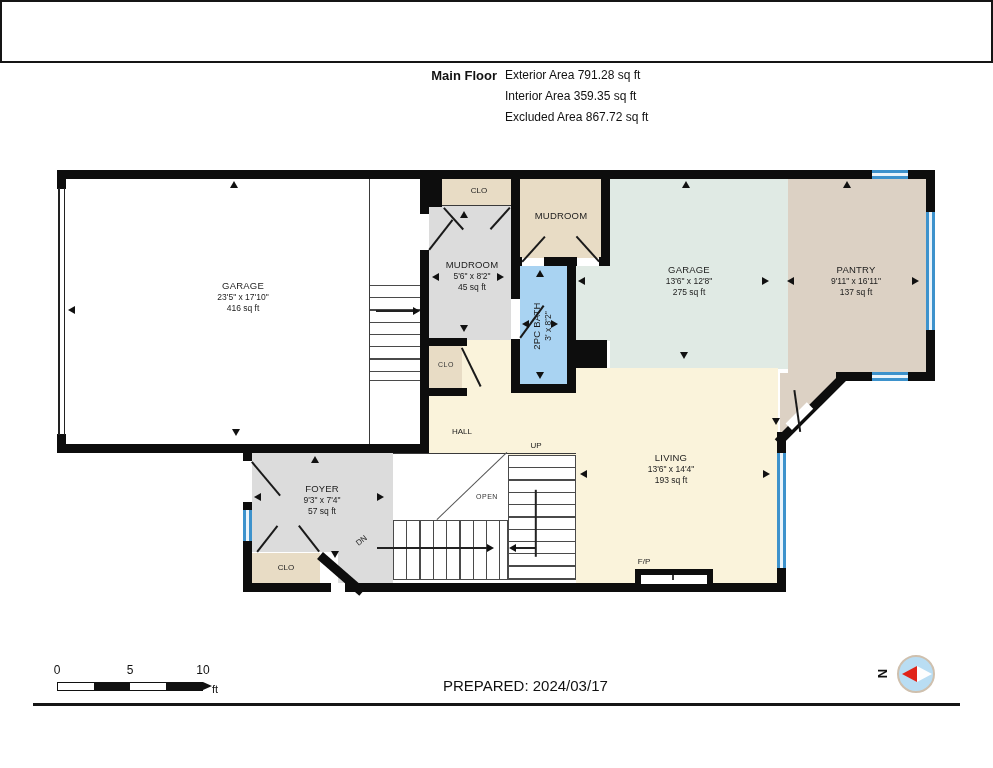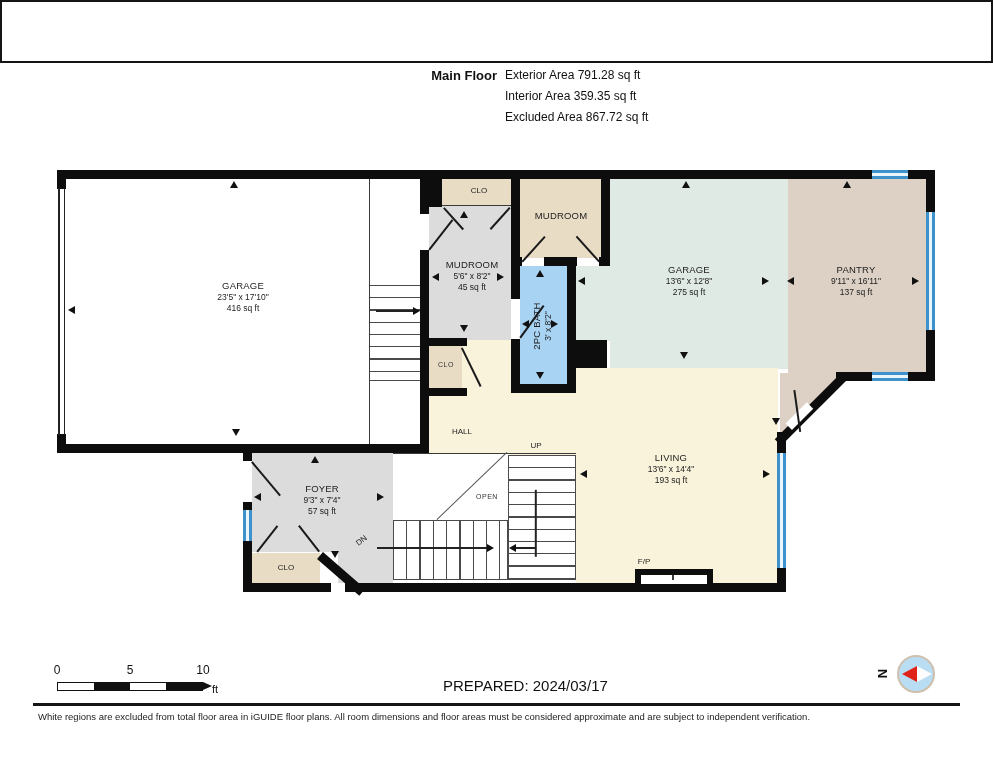--- a/index.html
+++ b/index.html
@@ -261,15 +261,14 @@
 
   <div class="prepared">PREPARED: 2024/03/17</div>
 
   <div class="compass-n">N</div>
   <div class="compass-circle">
     <div class="needle-red"></div>
     <div class="needle-white"></div>
   </div>
 
   <div class="hr" style="left:33px;top:703px;width:927px;height:3px;"></div>
-  <div class="disclaimer">White regions are excluded from total floor area in iGUIDE floor plans. All room dimensions and floor areas must be considered approximate and are subject to independent verification.</div>
 
 </div>
 
 </body></html>

